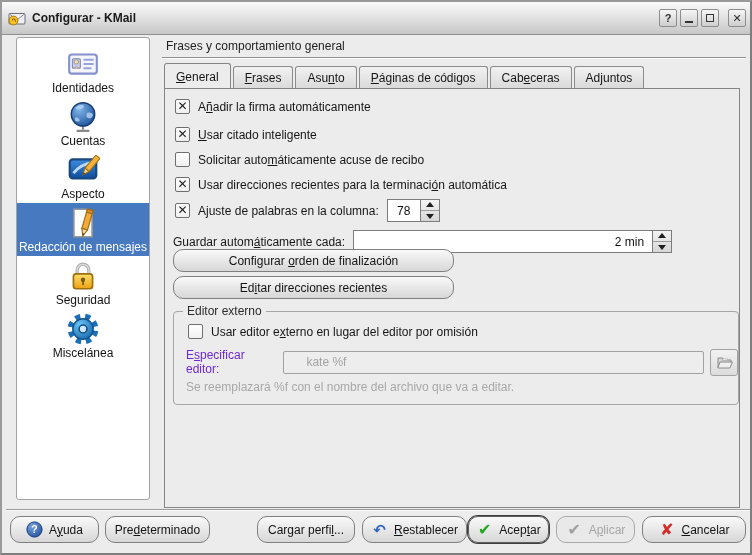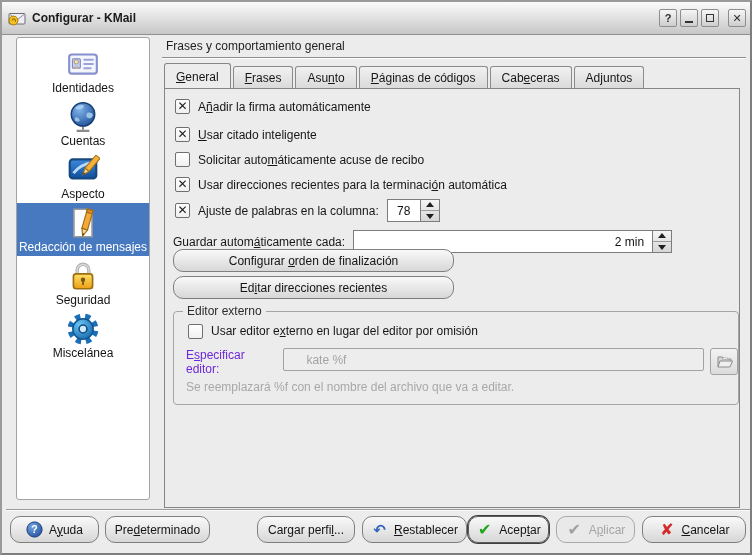--- a/index.html
+++ b/index.html
@@ -116,21 +116,21 @@
   .panel-btn{ position:absolute; left:8px; width:281px; height:23px; }
 
   .groupbox{
     position:absolute; left:8px; top:222px; width:566px; height:94px;
     border:1px solid #a5a5a5; border-radius:4px;
   }
   .groupbox .legend{
     position:absolute; left:9px; top:-8px; background:#ececec;
     padding:0 4px; color:#2c2c2c;
   }
-  .g-row{ position:absolute; display:flex; }
+  .g-row{ position:absolute; display:flex; align-items:center; }
   .dis-label{ color:#6d28d9; }
   .editor-field{
     width:425px; height:23px; border:1px solid #a2a2a2; border-radius:2px;
     background:#ededed; color:#a3a3a3; display:flex; align-items:center;
     padding-left:22px; margin-left:3px;
   }
   .folder-btn{
     width:28px; height:27px; margin-left:6px;
     background:linear-gradient(#f2f2f2,#dcdcdc);
     border:1px solid #a2a2a2; border-radius:3px;

